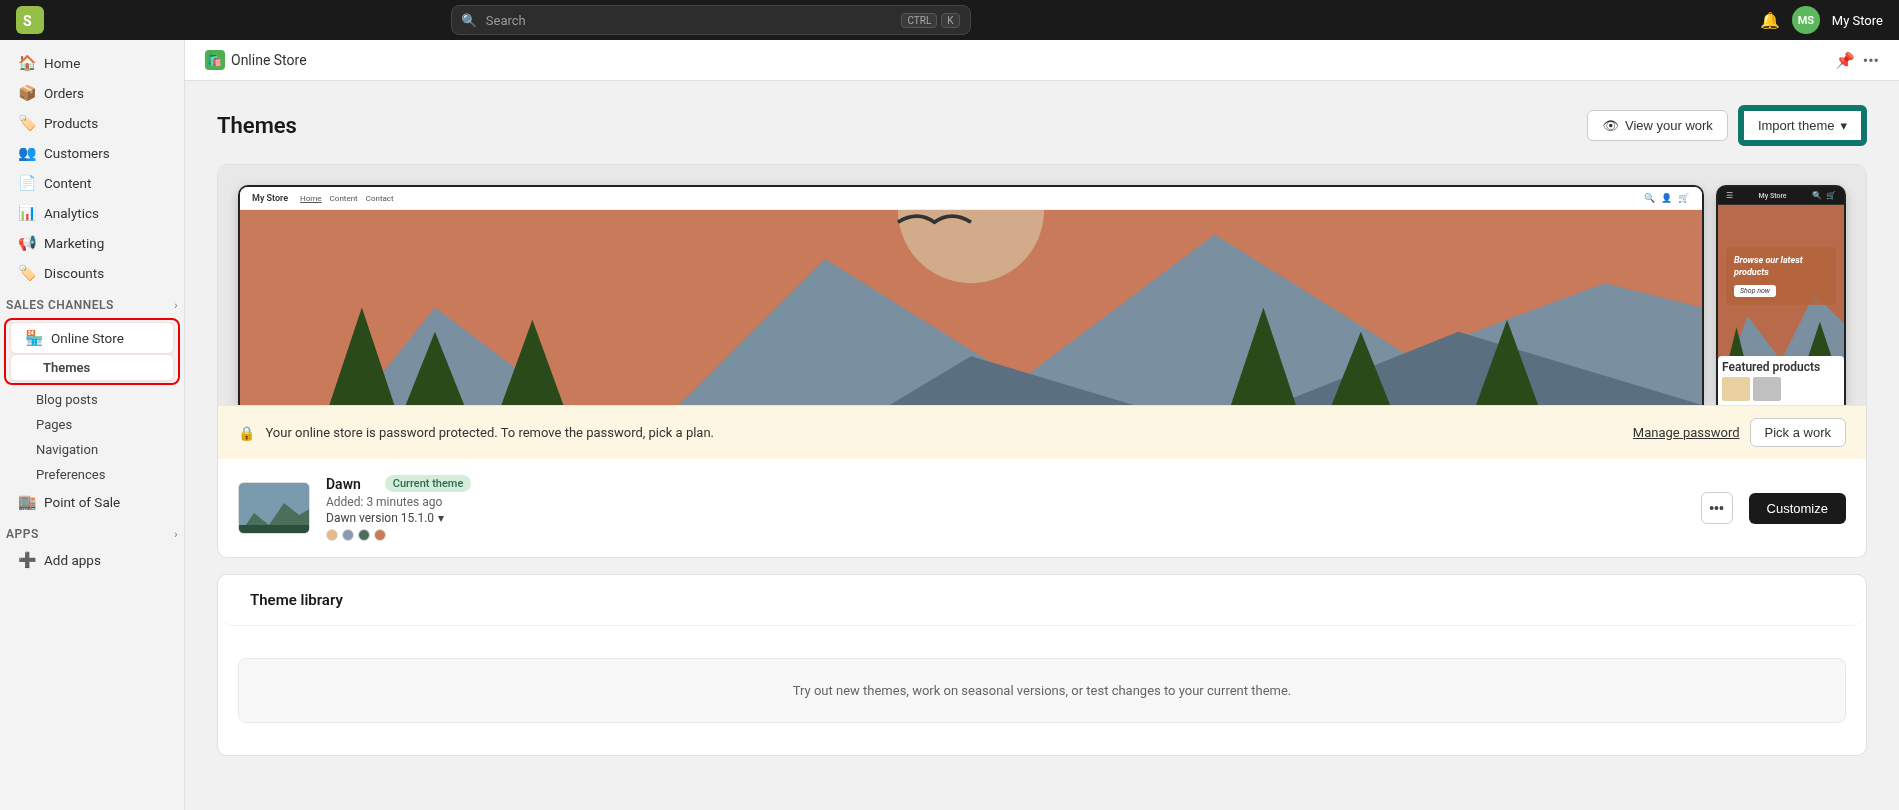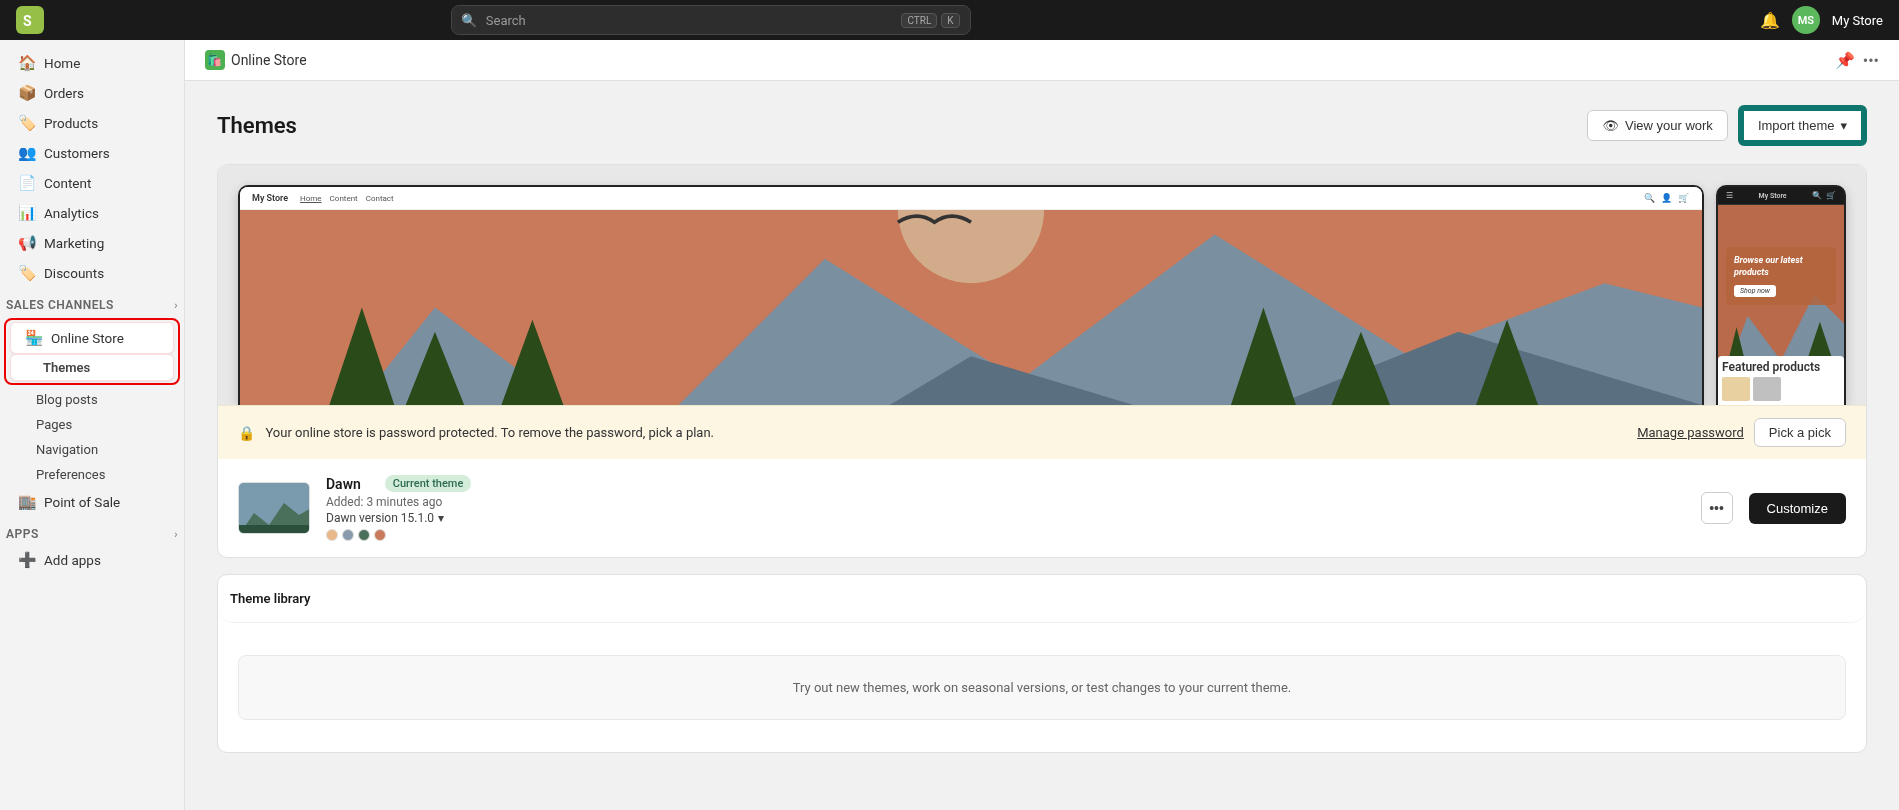--- a/index.html
+++ b/index.html
@@ -461,22 +461,22 @@
     }
 
     
     .theme-library-card {
       background: white;
       border-radius: 10px;
       border: 1px solid #e0e0e0;
       overflow: hidden;
     }
     .theme-library-header {
-      padding: 16px 12px;
-      font-size: 13px;
+      padding: 16px 32px;
+      font-size: 15px;
       font-weight: 600;
       color: #1a1a1a;
       border-bottom: 1px solid #f0f0f0;
       border-radius: 15px;
     }
     .theme-library-empty {
       padding: 32px 20px;
       text-align: center;
     }
     .theme-library-empty-box {
@@ -742,21 +742,21 @@
                 </div>
               </div>
             </div>
           </div>
         </div>
 
         <div class="password-banner">
           <span class="lock-icon">🔒</span>
           <span class="password-text">Your online store is password protected. To remove the password, pick a plan.</span>
           <span class="manage-password-link">Manage password</span>
-          <button class="pick-plan-btn">Pick a pick</button>
+          <button class="pick-plan-btn">Pick a work</button>
         </div>
 
         <div class="current-theme-bar">
           <div class="theme-thumbnail">
             <svg width="72" height="52" viewBox="0 0 72 52">
               <rect width="72" height="52" fill="#7a9aad"></rect>
               <polygon points="0,52 15,30 30,42 45,20 60,32 72,25 72,52" fill="#4a6f5a"></polygon>
               <rect x="0" y="42" width="72" height="10" fill="#2a4f3a"></rect>
             </svg>
           </div>

